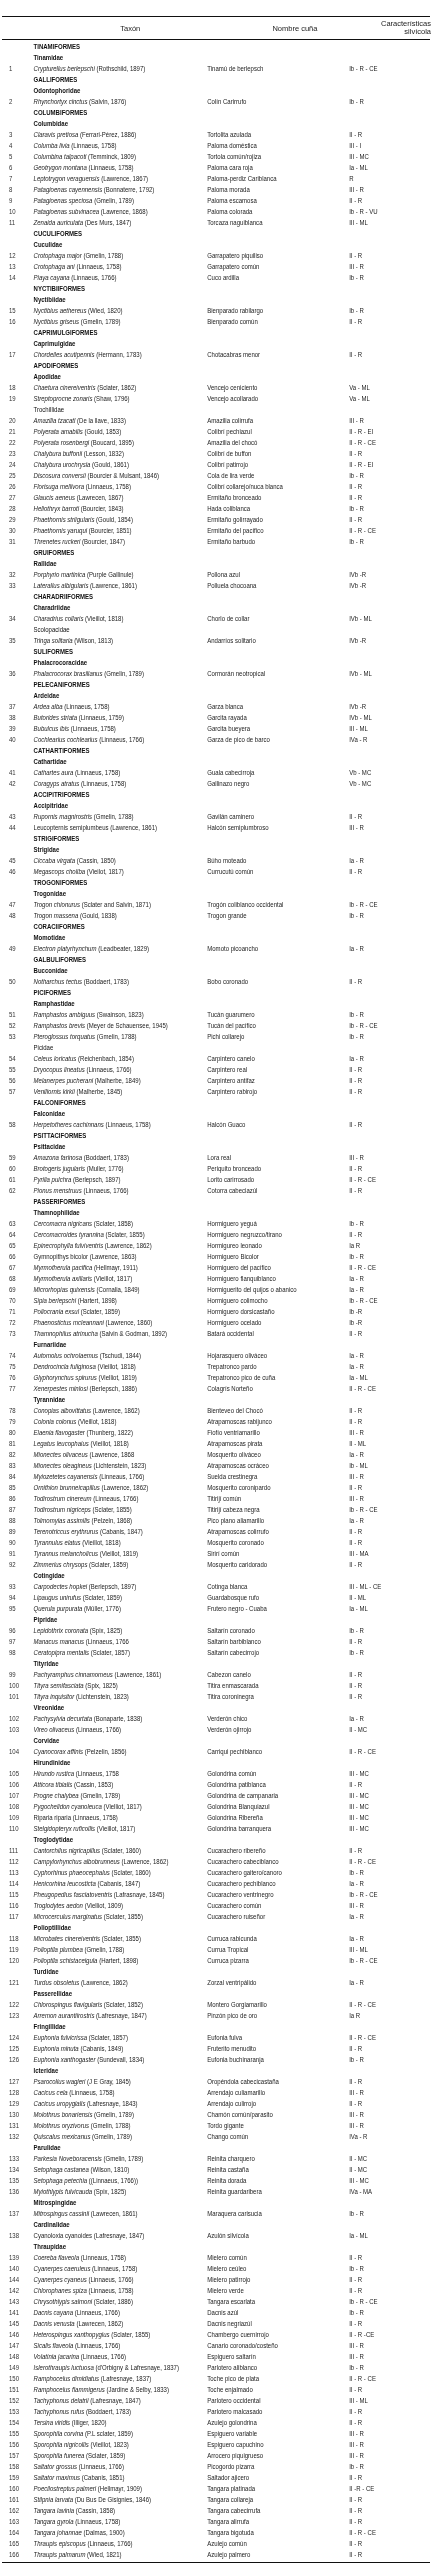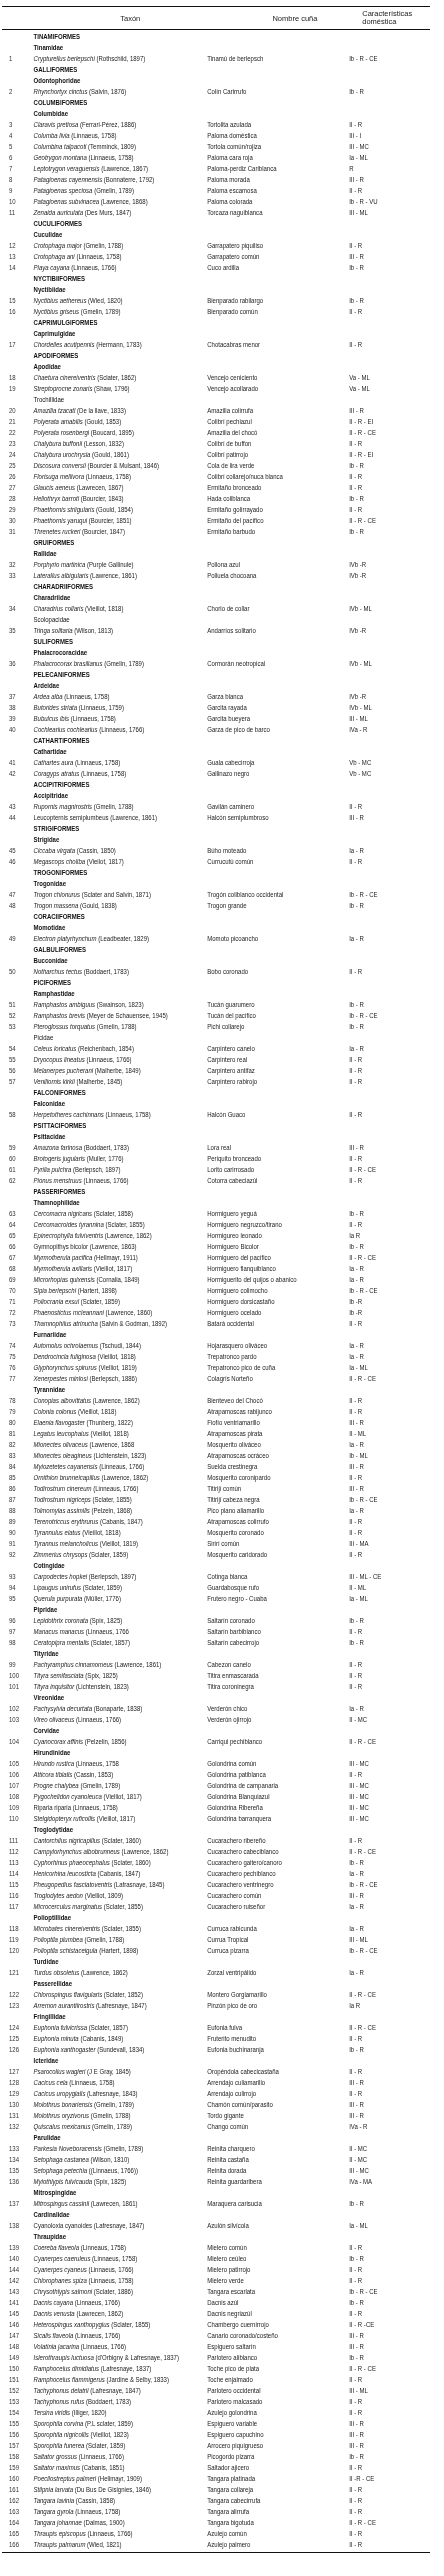--- a/index.html
+++ b/index.html
@@ -1,25 +1,25 @@
 <!DOCTYPE html>
 <html style="font-size:9.3px"><head>
 <meta charset="utf-8">
 <style>
   html, body { margin: 0; padding: 0; background: #ffffff; }
   body { width: 445px; height: 2576px; overflow: hidden; font-family: "Liberation Sans Narrow", "Liberation Sans", sans-serif; color: #222; }
-  .page { position: relative; width: 431px; padding-top: 6px; }
+  .page { position: relative; width: 431px; padding-top: 16px; }
   .rule-top { border-top: 0.9px solid #111; margin: 0 1.2px 0 2.3px; }
   .rule-head { border-top: 0.8px solid #111; margin: 0 1.2px 0 2.3px; }
   .rule-bottom { border-top: 0.8px solid #111; margin: 0 1.2px 0 2.3px; }
   .thead { display: flex; height: 22px; align-items: center; font-size: 7.5px; color: #222; }
   .thead .c-num { width: 34px; }
   .thead .c-tax { width: 201px; text-align: center; }
   .thead .c-com { width: 139px; text-align: center; }
-  .thead .c-eco { width: 71px; text-align: left; line-height: 8px; }
+  .thead .c-eco { width: 71px; text-align: right; line-height: 8px; }
   .tbody { padding: 1.2px 0 2.3px 0; }
   .row { display: flex; height: 11px; align-items: center; font-size: 7px; white-space: nowrap; transform: scaleX(0.86); transform-origin: left center; width: 517px; }
   .row .n { width: 39px; padding-left: 10.4px; box-sizing: border-box; color: #333; }
   .row .t { width: 202px; }
   .row .cn { width: 165px; }
   .row .e { width: 110px; }
   .row .t i { font-style: italic; }
   .hdr { display: flex; height: 11px; align-items: center; font-size: 7px; transform: scaleX(0.86); transform-origin: left center; width: 517px; }
   .hdr .n { width: 39px; }
   .hdr .lbl { color: #111; }
@@ -29,21 +29,21 @@
 <body>
 
 <div class="page">
   <div class="rule-top"></div>
   <div class="thead">
     <div class="c-num"></div>
     <div class="c-tax">Taxón</div>
     <div class="c-com">Nombre cuña</div>
     <div class="c-eco">
       <div>Características</div>
-      <div>doméstica</div>
+      <div>silvícola</div>
     </div>
   </div>
   <div class="rule-head"></div>
   <div class="tbody" id="tbody">
       <div class="hdr b">
         <span class="n"></span>
         <span class="lbl">TINAMIFORMES</span>
       </div>
       <div class="hdr b">
         <span class="n"></span>

